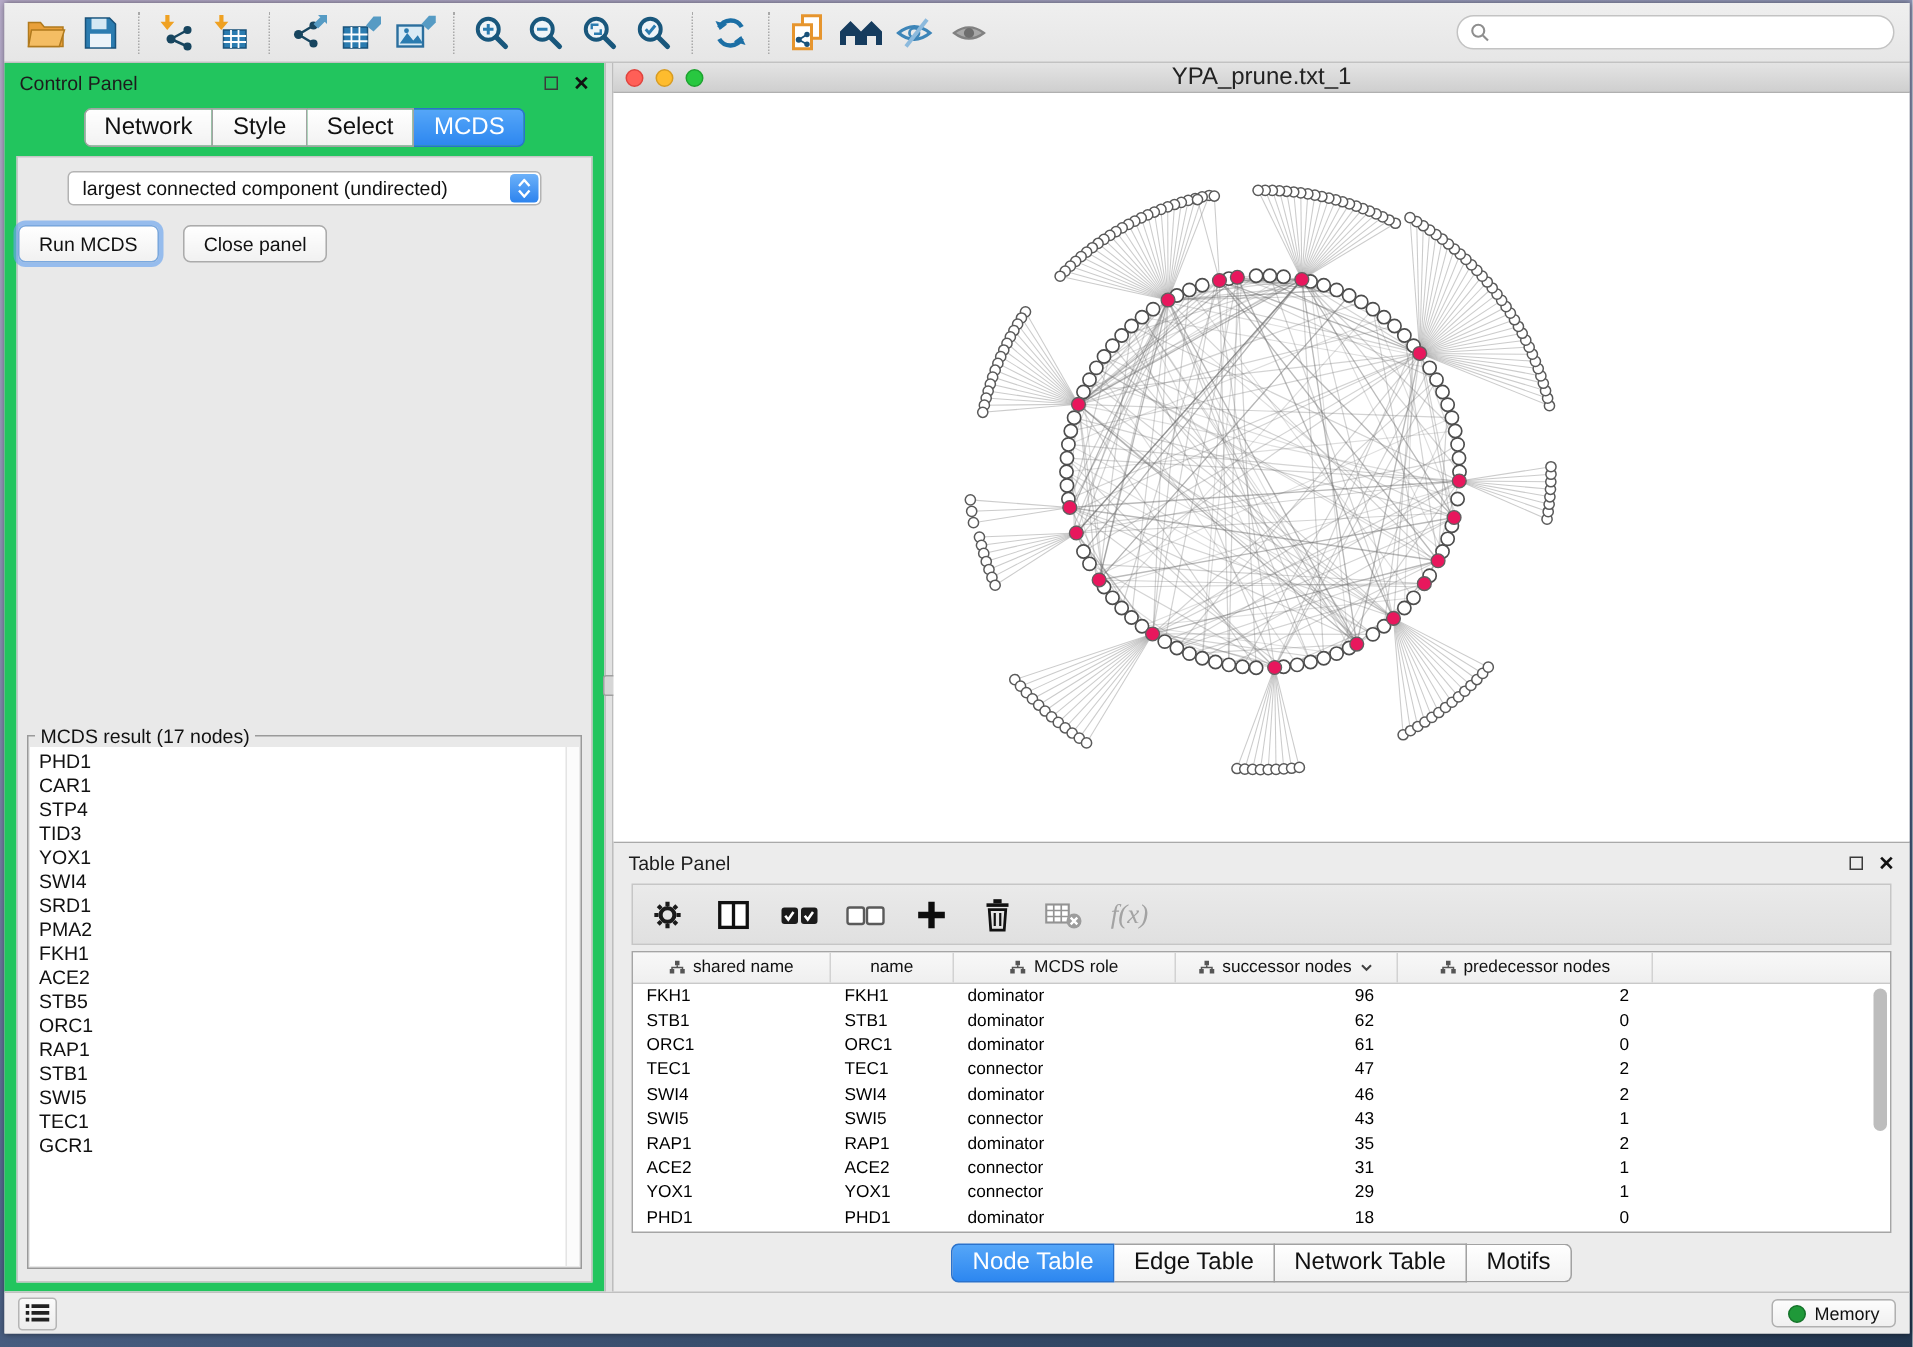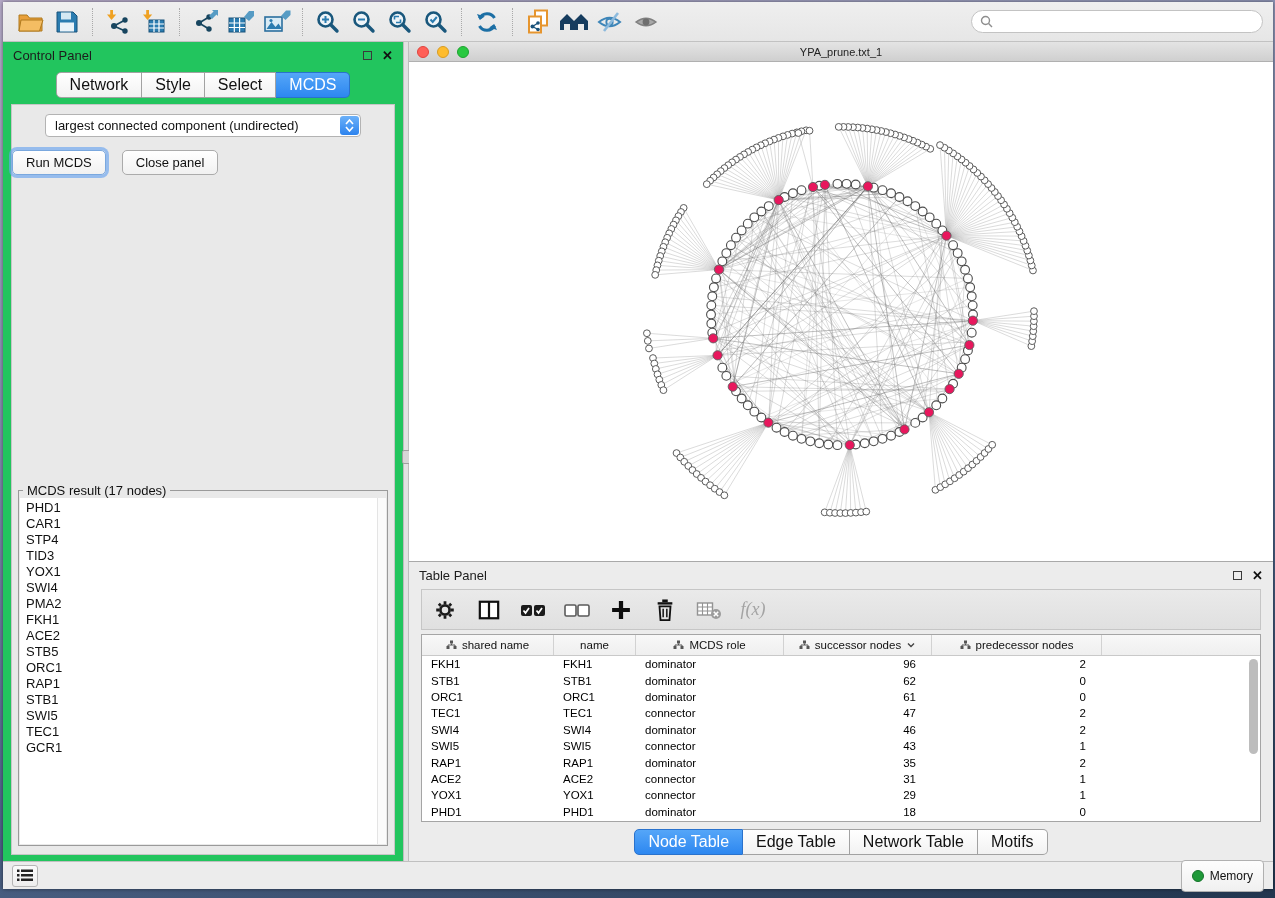--- a/index.html
+++ b/index.html
@@ -52,21 +52,21 @@
   .mcds-scroll { position:absolute; right:0; top:0; bottom:0; width:9px; background:#fbfbfb; border-left:1px solid #e4e4e4; }
 
   
   .netpanel { flex:1; display:flex; flex-direction:column; min-height:0; border-bottom:1px solid #a9a9a9; }
   .nettitle { height:20px; flex:0 0 20px; background:linear-gradient(#e4e4e4,#cfcfcf); border-bottom:1px solid #b0b0b0; display:flex; align-items:center; padding:0 8px; position:relative; }
   .lights { display:flex; gap:8px; }
   .light { width:12px; height:12px; border-radius:50%; }
   .l-red { background:#ff5f57; border:1px solid #e0443e; }
   .l-yel { background:#febc2e; border:1px solid #d89c22; }
   .l-grn { background:#28c840; border:1px solid #1da32f; }
-  .nettitle .t { position:absolute; left:0; right:0; text-align:center; font-size:11px; color:#222; }
+  .nettitle .t { position:absolute; left:0; right:0; text-align:center; font-size:16px; color:#222; }
   .netcanvas { flex:1; background:#fff; position:relative; min-height:0; }
   .netcanvas svg { position:absolute; inset:0; width:100%; height:100%; }
 
   
   .tpanel { height:299px; flex:0 0 299px; background:#ececec; display:flex; flex-direction:column; }
   .tp-toolbar { margin:1px 12px 0; height:41px; background:linear-gradient(#eaeaea,#e0e0e0); border:1px solid #c6c6c6; display:flex; align-items:center; gap:10px; padding:0 6px; }
   .tpbtn { width:34px; height:30px; display:flex; align-items:center; justify-content:center; }
   .fx { font-family:"Liberation Serif", serif; font-style:italic; font-size:18px; color:#a3a3a3; }
   .tp-table { margin:4px 12px 0; border:1px solid #a5a5a5; background:#fff; height:188px; position:relative; font-size:11.5px; overflow:hidden; }
   .thead { display:flex; height:21px; border-bottom:1px solid #c9c9c9; background:linear-gradient(#f8f8f8,#efefef); }
@@ -75,21 +75,21 @@
   .td { padding-left:9px; color:#000; white-space:nowrap; overflow:hidden; }
   .td.num { text-align:right; padding-right:16px; padding-left:0; }
   .c0 { width:132px; } .c1 { width:82px; } .c2 { width:148px; } .c3 { width:148px; } .c4 { width:170px; }
   .cfill { flex:1; border-right:none; }
   .tscroll { position:absolute; right:2px; top:24px; width:9px; height:95px; background:#bdbdbd; border-radius:5px; }
   .tp-tabs { display:flex; justify-content:center; margin-top:7px; }
 
   
   .statusbar { height:28px; flex:0 0 28px; border-top:1px solid #c0c0c0; background:#ececec; display:flex; align-items:center; padding:0 9px; }
   .listbtn { width:26px; height:22px; border:1px solid #b5b5b5; background:linear-gradient(#fbfbfb,#ededed); border-radius:3px; display:flex; align-items:center; justify-content:center; }
-  .membtn { margin-left:auto; height:32px; border:1px solid #b0b0b0; background:linear-gradient(#fdfdfd,#f0f0f0); border-radius:4px; display:flex; align-items:center; gap:6px; padding:0 10px; font-size:12px; color:#111; }
+  .membtn { margin-left:auto; height:19px; border:1px solid #b0b0b0; background:linear-gradient(#fdfdfd,#f0f0f0); border-radius:4px; display:flex; align-items:center; gap:6px; padding:0 10px; font-size:12px; color:#111; }
   .memdot { width:12px; height:12px; border-radius:50%; background:#1f9939; border:1px solid #15732a; }
 </style>
 </head>
 <body>
 
 <div class="desktop">
 <div class="app">
 
   <div class="toolbar">
     <div class="tbtn">
@@ -273,20 +273,21 @@
         <div class="cp-spacer"></div>
         <fieldset class="mcds">
           <legend>MCDS result (17 nodes)</legend>
           <div class="mcds-list">
             <div>PHD1</div>
                 <div>CAR1</div>
                 <div>STP4</div>
                 <div>TID3</div>
                 <div>YOX1</div>
                 <div>SWI4</div>
+                <div>SRD1</div>
                 <div>PMA2</div>
                 <div>FKH1</div>
                 <div>ACE2</div>
                 <div>STB5</div>
                 <div>ORC1</div>
                 <div>RAP1</div>
                 <div>STB1</div>
                 <div>SWI5</div>
                 <div>TEC1</div>
                 <div>GCR1</div>

